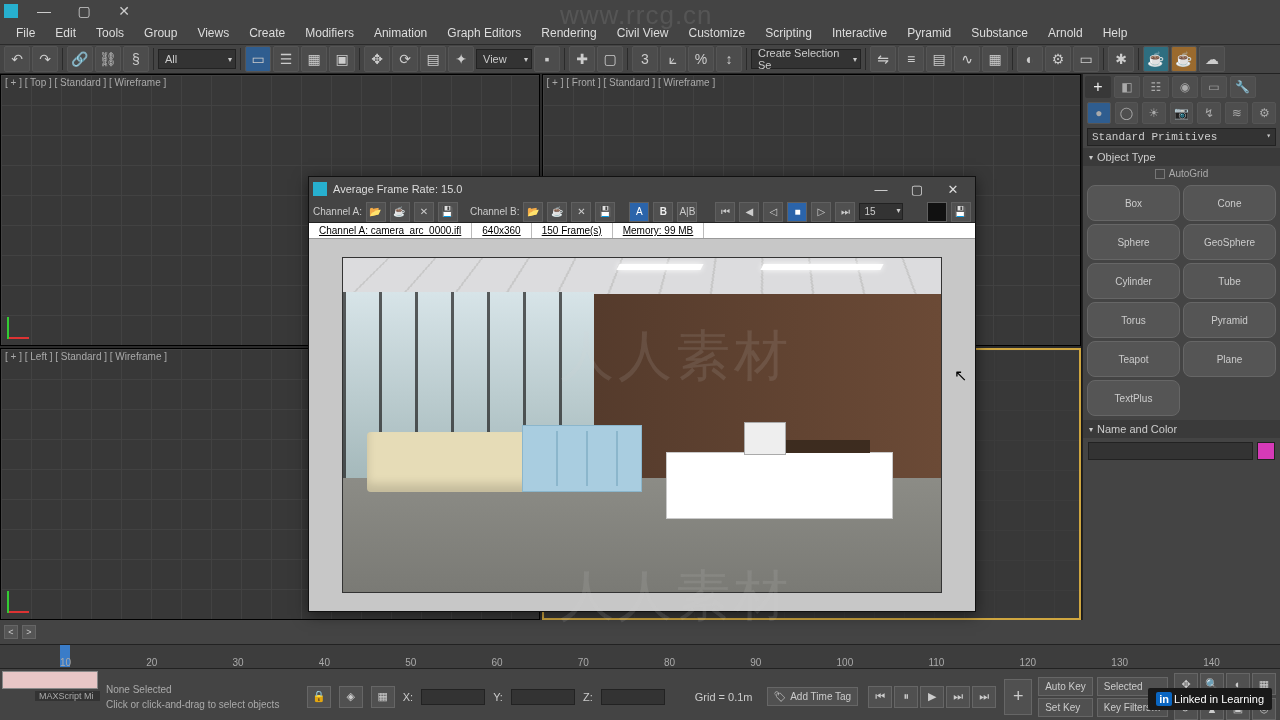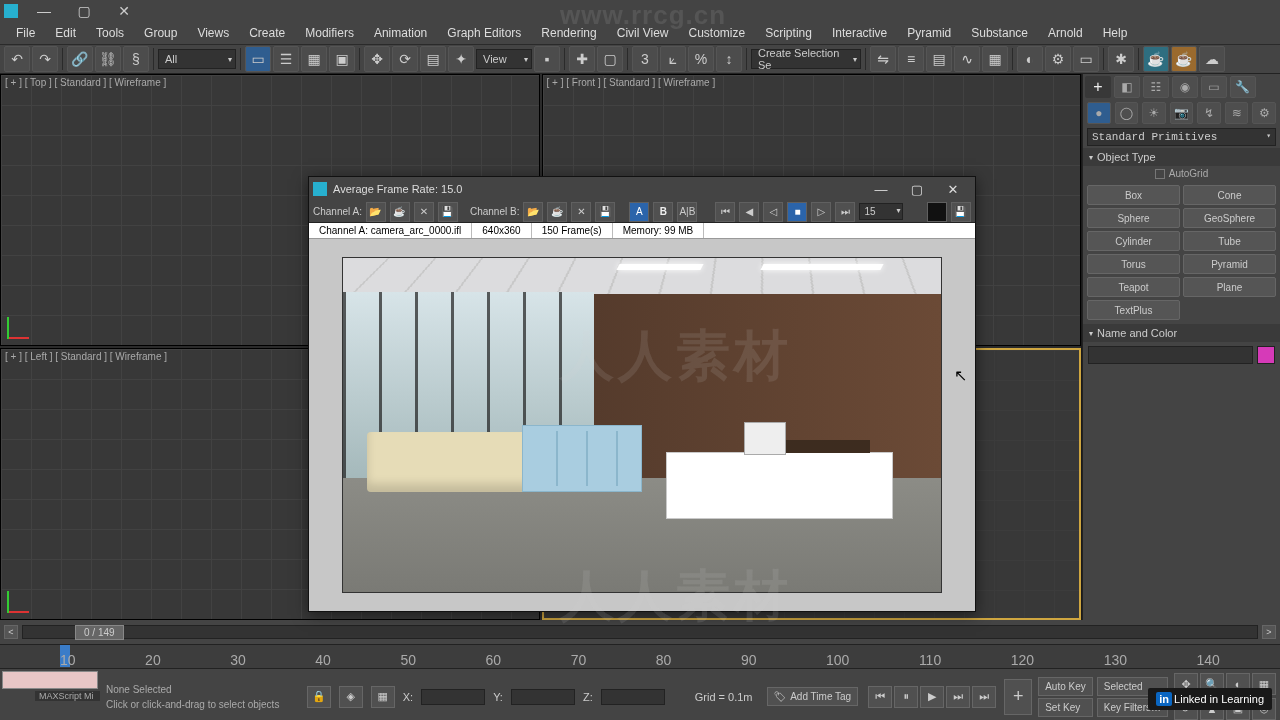--- a/index.html
+++ b/index.html
@@ -40,35 +40,35 @@
 .cmd-panel { width: 198px; background: #444; border-left: 1px solid #222; display: flex; flex-direction: column; }
 .cmd-top-row   { display: flex; padding: 2px; gap: 3px; justify-content: flex-start; }
 .cmd-icon { width: 26px; height: 22px; background: #4e4e4e; border: 1px solid #555; border-radius: 2px; display:flex;align-items:center;justify-content:center;font-size:12px;color:#aaa; }
 .cmd-icon.plus { background: #383838; color:#eee; font-size:16px; border:none; }
 .cmd-sub-row { display: flex; padding: 2px 4px; gap: 4px; }
 .cmd-sel { background: #333; border: 1px solid #222; width: 100%; padding: 2px 4px; font-size: 11px; color:#ccc; position:relative;font-family:Liberation Mono, monospace; }
 .cmd-sel::after { content:'▾'; position:absolute; right:4px; font-size:8px; }
 .rollout-hdr { background: #3a3a3a; padding: 3px 6px; font-size: 11px; color:#ccc; display:flex; align-items:center; gap:4px; }
 .rollout-hdr::before { content:'▾'; font-size:8px; }
 .obj-grid { display:grid; grid-template-columns: 1fr 1fr; gap:3px; padding:4px; }
-.obj-btn { background:#555; border:1px solid #666; color:#ccc; font-size:10px; height:20px; display:flex;align-items:center;justify-content:center; border-radius:2px; }
+.obj-btn { background:#555; border:1px solid #666; color:#ccc; font-size:10px; height:36px; display:flex;align-items:center;justify-content:center; border-radius:8px; }
 .autogrid { display:flex;align-items:center;justify-content:center; gap:4px; font-size:10px; color:#aaa; padding:2px; }
 .name-color { padding:4px 5px; display:flex; gap:4px; }
 .name-input { flex:1; background:#333; border:1px solid #222; height:18px; }
 .color-sw { width:18px; height:18px; background:#d63ab8; border:1px solid #222; }
 
 
 .time-area { height: 24px; background:#444; display:flex; align-items:center; padding:0 4px; gap:4px; }
 .tslider { flex:1; height:14px; background:#333; position:relative; border:1px solid #222; }
 .tknob { position:absolute; left:52px; top:-1px; background:#666; color:#ccc; font-size:10px; padding:1px 8px; border:1px solid #888; }
 .tbtn { width:14px; height:14px; background:#555; display:flex;align-items:center;justify-content:center;font-size:9px;border:1px solid #666; }
 
 .trackline { height:24px; background:#3d3d3d; position:relative; border-top:1px solid #222; }
 .trackline .marker { position:absolute; left:60px; top:0; width:10px; height:22px; background:#3a7cc8; }
-.ticks { position:absolute; inset:0; display:flex; justify-content:space-between; padding:0 60px 0 60px; align-items:flex-end; font-size:14px; color:#aaa;gap:36px; }
+.ticks { position:absolute; inset:0; display:flex; justify-content:space-between; padding:0 60px 0 60px; align-items:flex-end; font-size:10px; color:#aaa;gap:36px; }
 
 
 .status { height:56px; background:#444; display:flex; border-top:1px solid #222; }
 .status-left { width:100px; display:flex; flex-direction:column; }
 .st-box { background:#e8c6c6; height:18px; margin:2px; border:1px solid #888; }
 .st-lbl { font-size:9px; color:#aaa; padding:0 4px; background:#333; white-space:nowrap; overflow:hidden;margin-left:35px; }
 .status-mid { flex:1; display:flex; flex-direction:column; padding:2px 6px; font-size:10px; color:#aaa; justify-content:center; gap:4px; }
 .coord-line { display:flex; gap:8px; align-items:center; }
 .coord-input { width:64px; background:#333; border:1px solid #222; height:16px; }
 .status-right { display:flex; align-items:center; gap:2px; padding:0 4px; }
@@ -82,21 +82,21 @@
 .popup-title .spacer { flex:1; }
 .popup-title .wbtn { width:36px; height:24px; display:flex;align-items:center;justify-content:center;font-size:13px;color:#ddd; }
 
 .popup-toolbar { height:28px; background:#444; display:flex; align-items:center; padding:0 4px; gap:4px; font-size:10px; color:#ccc; border-bottom:1px solid #222; }
 .popup-toolbar .ptb { width:20px; height:20px; background:#505050; border:1px solid #606060; display:flex;align-items:center;justify-content:center; font-size:10px; }
 .popup-toolbar .ptb.blue { background:#2b64aa; color:#fff; }
 .popup-toolbar .ptb.bld  { color:#eee; font-weight:bold; }
 .popup-toolbar .ptxt { padding:2px 10px 2px 4px; background:#333; border:1px solid #222; position:relative; }
 .popup-toolbar .ptxt::after{content:'▾';position:absolute;right:2px;font-size:8px;}
 
-.popup-info { height:18px; background:#fff; color:#000; font-size:10px; display:flex; border-bottom:1px solid #999; }
+.popup-info { height:18px; background:#fff; color:#000; font-size:10px; display:flex; border-bottom:1px solid #999;text-decoration:underline; }
 .popup-info span { padding:2px 10px; border-right:1px solid #bbb; }
 
 .render-area { flex:1; background:#c7c7c7; display:flex; align-items:center; justify-content:center; padding:18px; }
 .render-frame { width:600px; height:336px; border:1px solid #333; position:relative; overflow:hidden;
   background: linear-gradient(to bottom, #e8e8ea 0%, #d6d2ca 45%, #8d8679 48%, #a69a88 100%);
 }
 
 .ceiling { position:absolute; top:0; left:0; right:0; height:70px;
   background: repeating-linear-gradient(100deg, #dcdcde 0 44px, #c8c8c8 44px 46px);
   transform: perspective(600px) rotateX(58deg); transform-origin: top center; }
@@ -117,21 +117,21 @@
 .desk { position:absolute; bottom:22%; right:8%; width:38%; height:20%;
   background:#fff; border:1px solid #c9c9c9; }
 .desk::after{content:'';position:absolute;top:-20%;right:10%;width:44%;height:20%;
   background:#3d2c1f;}
 .monitor { position:absolute; bottom:41%; right:26%; width:7%; height:10%;
   background:#eee; border:1px solid #aaa; }
 .ceil-light{ position:absolute; top:6px; right:10%; width:20%; height:6px; background:#fff; transform:skewX(-28deg); box-shadow:0 0 6px #fff; }
 
 .cursor { position:absolute; left:954px; top:366px; font-size:16px; color:#000; pointer-events:none; }
 
-.watermark { position:absolute; color:rgba(210,210,210,.12); font-size:54px; font-weight:bold; letter-spacing:4px; pointer-events:none; }
+.watermark { position:absolute; color:rgba(210,210,210,.12); font-size:54px; font-weight:normal; letter-spacing:4px; pointer-events:none; }
 .wm1{ top:0; left:560px; }
 .wm2{ top:320px; left:560px; }
 .wm3{ top:560px; left:560px; }
 
 .linkedin-badge { position:absolute; right:8px; bottom:10px; background:#191919; color:#fff; font-size:11px; padding:5px 8px; border-radius:2px; }
 .linkedin-badge b{ background:#0a66c2; padding:1px 3px; border-radius:2px; margin-right:2px; }
 </style>
 </head>
 <body>
 
@@ -277,23 +277,20 @@
     <div class="rollout-hdr">Name and Color</div>
     <div class="name-color">
       <div class="name-input"></div>
       <div class="color-sw"></div>
     </div>
   </div>
 </div>
 
 <div class="time-area">
   <div class="tbtn">&lt;</div>
-  <div class="tslider">
-    <div class="tknob">0 / 149</div>
-  </div>
   <div class="tbtn">&gt;</div>
 </div>
 
 <div class="trackline">
   <div class="marker"></div>
   <div class="ticks">
     <span>10</span>
       <span>20</span>
     <span>30</span>
       <span>40</span>

